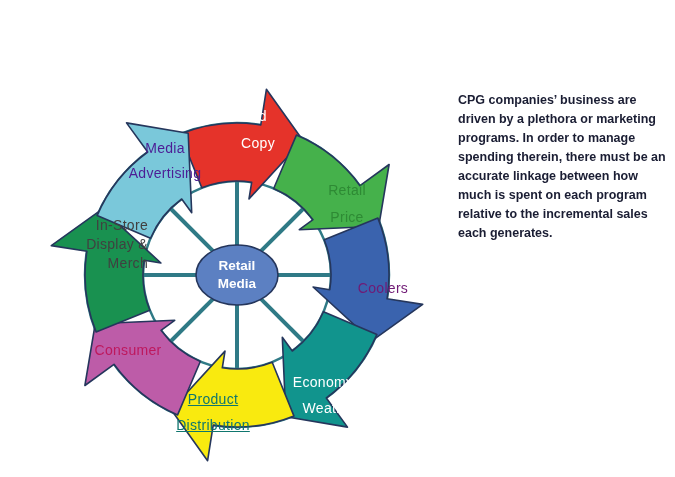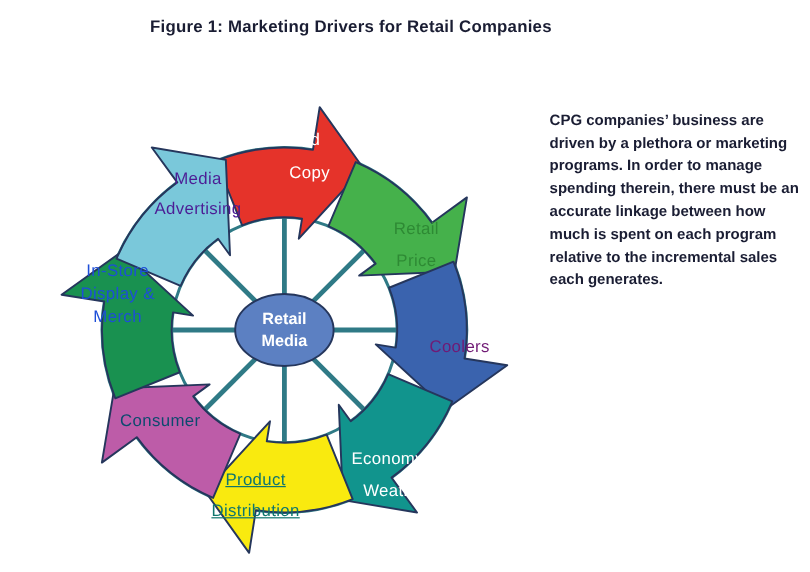--- a/index.html
+++ b/index.html
@@ -35,21 +35,20 @@
     text-align:center;color:#ffffff;font-weight:bold;
     font-size:13.5px;line-height:18px;pointer-events:none;
   }
   #hub-label span{display:block;}
 </style>
 </head>
 <body>
 
 <div id="page">
 
-  <div id="figure-title">Figure 1: Marketing Drivers for Retail Companies</div>
 
   <div id="figure-description">CPG companies’ business are driven by a plethora or marketing programs. In order to manage spending therein, there must be an accurate linkage between how much is spent on each program relative to the incremental sales each generates.</div>
 
   <div id="diagram">
     <svg id="diagram-svg" width="450" height="392" viewBox="0 0 450 392" xmlns="http://www.w3.org/2000/svg">
         <circle cx="222" cy="202" r="152" fill="#ffffff" stroke="#2f7a86" stroke-width="2.5"></circle>
         <circle cx="222" cy="202" r="94" fill="#ffffff" stroke="#2f7a86" stroke-width="2.5"></circle>
         <line x1="222" y1="188" x2="222" y2="108" stroke="#2f7a86" stroke-width="4"></line>
         <line x1="231.89949493661166" y1="192.10050506338834" x2="288.4680374315355" y2="135.53196256846454" stroke="#2f7a86" stroke-width="4"></line>
         <line x1="236" y1="202" x2="316" y2="202" stroke="#2f7a86" stroke-width="4"></line>
@@ -81,24 +80,24 @@
       <span>Coolers</span>
     </div>
     <div class="arrow-label" style="left: 265px; top: 296px; width: 100px; line-height: 26px; color: rgb(255, 255, 255);">
       <span>Economy &amp;</span>
       <span>Weather</span>
     </div>
     <div class="arrow-label" style="left: 148px; top: 313px; width: 100px; line-height: 26px; color: #0f766e; text-decoration: underline;">
       <span>Product</span>
       <span>Distribution</span>
     </div>
-    <div class="arrow-label" style="left: 52px; top: 265px; width: 100px; line-height: 25px; color: #0c4a6e; text-align: right;">
+    <div class="arrow-label" style="left: 63px; top: 265px; width: 100px; line-height: 25px; color: #be185d;">
       <span>Consumer</span>
     </div>
-    <div class="arrow-label" style="left: 33px; top: 143px; width: 100px; line-height: 19px; color: #1d4ed8;">
+    <div class="arrow-label" style="left: 33px; top: 143px; width: 100px; line-height: 19px; color: #404040; text-align: right;">
       <span>In-Store</span>
       <span>Display &amp;</span>
       <span>Merch</span>
     </div>
     <div class="arrow-label" style="left: 100px; top: 63px; width: 100px; line-height: 25px; color: #4c1d95;">
       <span>Media</span>
       <span>Advertising</span>
     </div>
 
     <div id="hub-label" style="color: rgb(255, 255, 255);">

